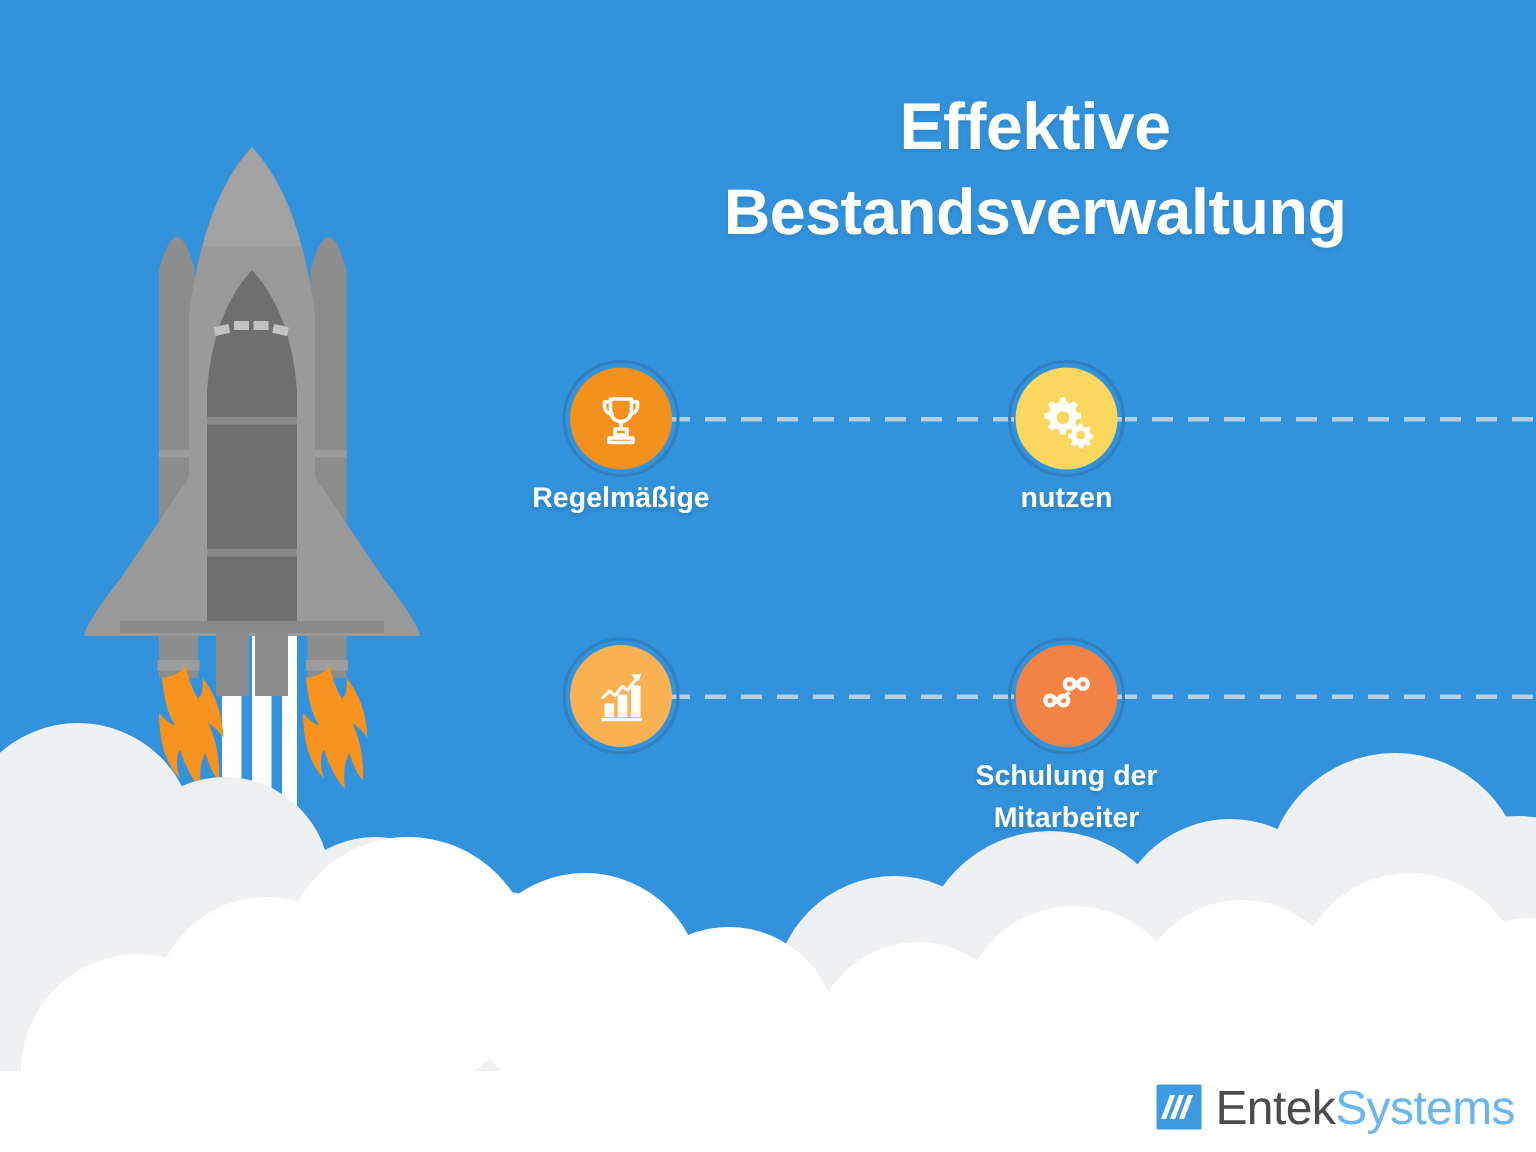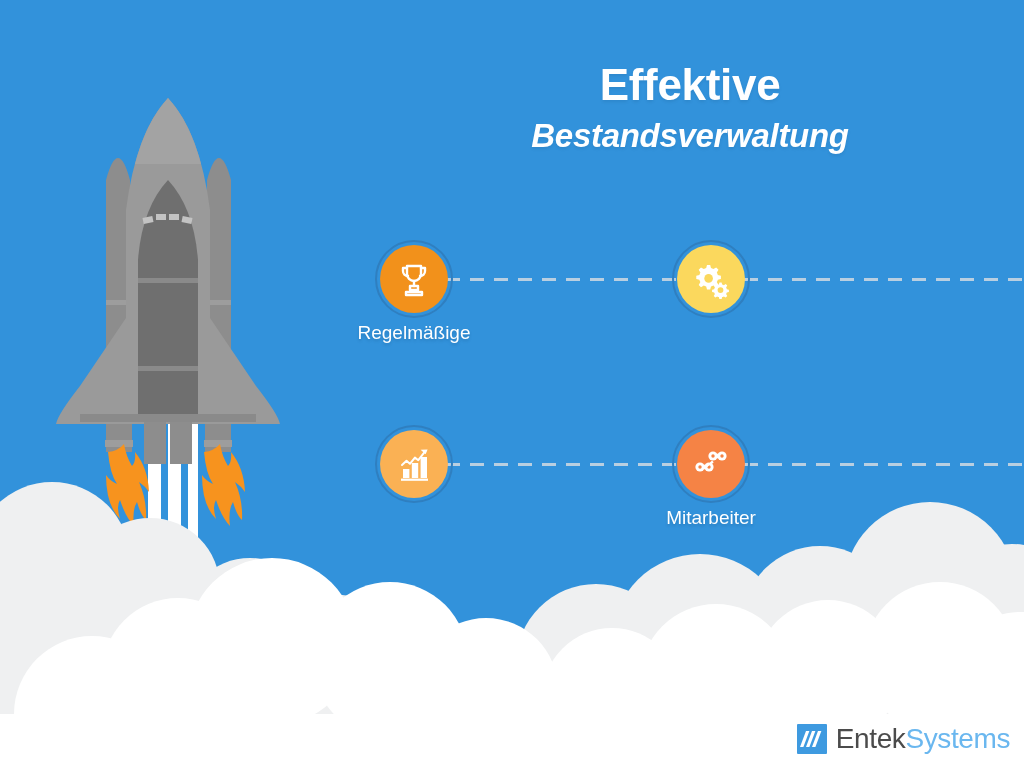--- a/index.html
+++ b/index.html
@@ -19,21 +19,21 @@
 
   
   #title{
     position:absolute;left:380px;top:56px;width:620px;
     text-align:center;color:#ffffff;
     font-size:44px;line-height:1.32;font-weight:bold;
     letter-spacing:-0.3px;
     text-shadow:0 2px 3px rgba(20,70,110,.13);
   }
   #title .ln{display:block;white-space:nowrap;}
-  #title .ln.l2{font-size:33px;font-style:italic;}
+  #title .ln.l2{font-size:43px;}
 
   
   .row{position:absolute;left:0;width:1024px;height:0;}
   .row.r1{top:279px;}
   .row.r2{top:464px;}
 
   .dash{
     position:absolute;top:-1.5px;height:3px;
     background-image:repeating-linear-gradient(to right,#b9cfe1 0,#b9cfe1 14px,transparent 14px,transparent 24px);
   }
@@ -53,33 +53,33 @@
   .ring{
     position:absolute;left:-39px;top:-39px;
     width:78px;height:78px;border-radius:50%;
     border:2px solid rgba(255,255,255,.0);
     box-sizing:border-box;
   }
   .circle svg{display:block;}
 
   .caption{
     position:absolute;top:40px;width:300px;left:-150px;
-    text-align:center;color:#ffffff;font-weight:normal;
+    text-align:center;color:#ffffff;font-weight:bold;
     font-size:19px;line-height:1.48;
     text-shadow:0 2px 3px rgba(15,60,100,.22);
   }
   .caption span{display:block;white-space:nowrap;}
 
   
   #logo{
     position:absolute;right:14px;bottom:14px;
     display:flex;align-items:center;gap:9px;
   }
   #logo .mark{width:30px;height:30px;background:#3e9ae0;position:relative;overflow:hidden;border-radius:1px;}
-  #logo .wordmark{font-size:28px;font-weight:normal;letter-spacing:-0.4px;line-height:1;}
+  #logo .wordmark{font-size:32px;font-weight:normal;letter-spacing:-0.4px;line-height:1;}
   #logo .wm-a{color:#4b4b4b;}
   #logo .wm-b{color:#6ab7ef;}
 </style>
 </head>
 <body>
 
 <div id="stage">
 
   <svg id="rocket" viewBox="0 0 340 560" width="340" height="560">
 
@@ -201,20 +201,21 @@
         <svg width="40" height="40" viewBox="0 0 40 40">
           <g fill="#ffffff">
             <path d="M16 6 l3.2 0 l.8 3.1 a7.6 7.6 0 0 1 2.4 1.0 l2.8-1.7 l2.3 2.3 l-1.7 2.8 a7.6 7.6 0 0 1 1.0 2.4 l3.1 .8 l0 3.2 l-3.1 .8 a7.6 7.6 0 0 1 -1.0 2.4 l1.7 2.8 l-2.3 2.3 l-2.8-1.7 a7.6 7.6 0 0 1 -2.4 1.0 l-.8 3.1 l-3.2 0 l-.8-3.1 a7.6 7.6 0 0 1 -2.4-1.0 l-2.8 1.7 l-2.3-2.3 l1.7-2.8 a7.6 7.6 0 0 1 -1.0-2.4 l-3.1-.8 l0-3.2 l3.1-.8 a7.6 7.6 0 0 1 1.0-2.4 l-1.7-2.8 l2.3-2.3 l2.8 1.7 a7.6 7.6 0 0 1 2.4-1.0 z"></path>
             <circle cx="17.6" cy="19.4" r="4.3" fill="#fbd85d"></circle>
             <path d="M28.4 23.4 l2.2 0 l.55 2.1 a5.2 5.2 0 0 1 1.65 .7 l1.9-1.15 l1.55 1.55 l-1.15 1.9 a5.2 5.2 0 0 1 .7 1.65 l2.1 .55 l0 2.2 l-2.1 .55 a5.2 5.2 0 0 1 -.7 1.65 l1.15 1.9 l-1.55 1.55 l-1.9-1.15 a5.2 5.2 0 0 1 -1.65 .7 l-.55 2.1 l-2.2 0 l-.55-2.1 a5.2 5.2 0 0 1 -1.65-.7 l-1.9 1.15 l-1.55-1.55 l1.15-1.9 a5.2 5.2 0 0 1 -.7-1.65 l-2.1-.55 l0-2.2 l2.1-.55 a5.2 5.2 0 0 1 .7-1.65 l-1.15-1.9 l1.55-1.55 l1.9 1.15 a5.2 5.2 0 0 1 1.65-.7 z"></path>
             <circle cx="29.5" cy="31.1" r="2.9" fill="#fbd85d"></circle>
           </g>
         </svg>
       </div>
       <div class="caption">
+        <span>nutzen</span>
       </div>
     </div>
   </div>
 
   <div class="row r2">
     <div class="dash seg-a"></div>
     <div class="dash seg-b"></div>
 
     <div class="node n1">
       <div class="ring" style="border-color:#2f7fc0"></div>
@@ -257,20 +258,21 @@
               <circle cx="0" cy="0" r="1.7" fill="#f58345"></circle>
               <circle cx="9" cy="0" r="1.7" fill="#f58345"></circle>
             </g>
 
             <rect x="19.2" y="17.3" width="3.1" height="2.4" transform="rotate(-42 20.7 18.5)"></rect>
             <rect x="15.0" y="20.1" width="3.1" height="2.4" transform="rotate(-42 16.5 21.3)"></rect>
           </g>
         </svg>
       </div>
       <div class="caption">
+        <span>Schulung der</span>
         <span>Mitarbeiter</span>
       </div>
     </div>
   </div>
 
   <div id="logo">
     <div class="mark">
       <svg width="30" height="30" viewBox="0 0 30 30">
         <g fill="#ffffff">
           <path d="M9 7 h3.4 l-6 16 h-3.4 z"></path>

